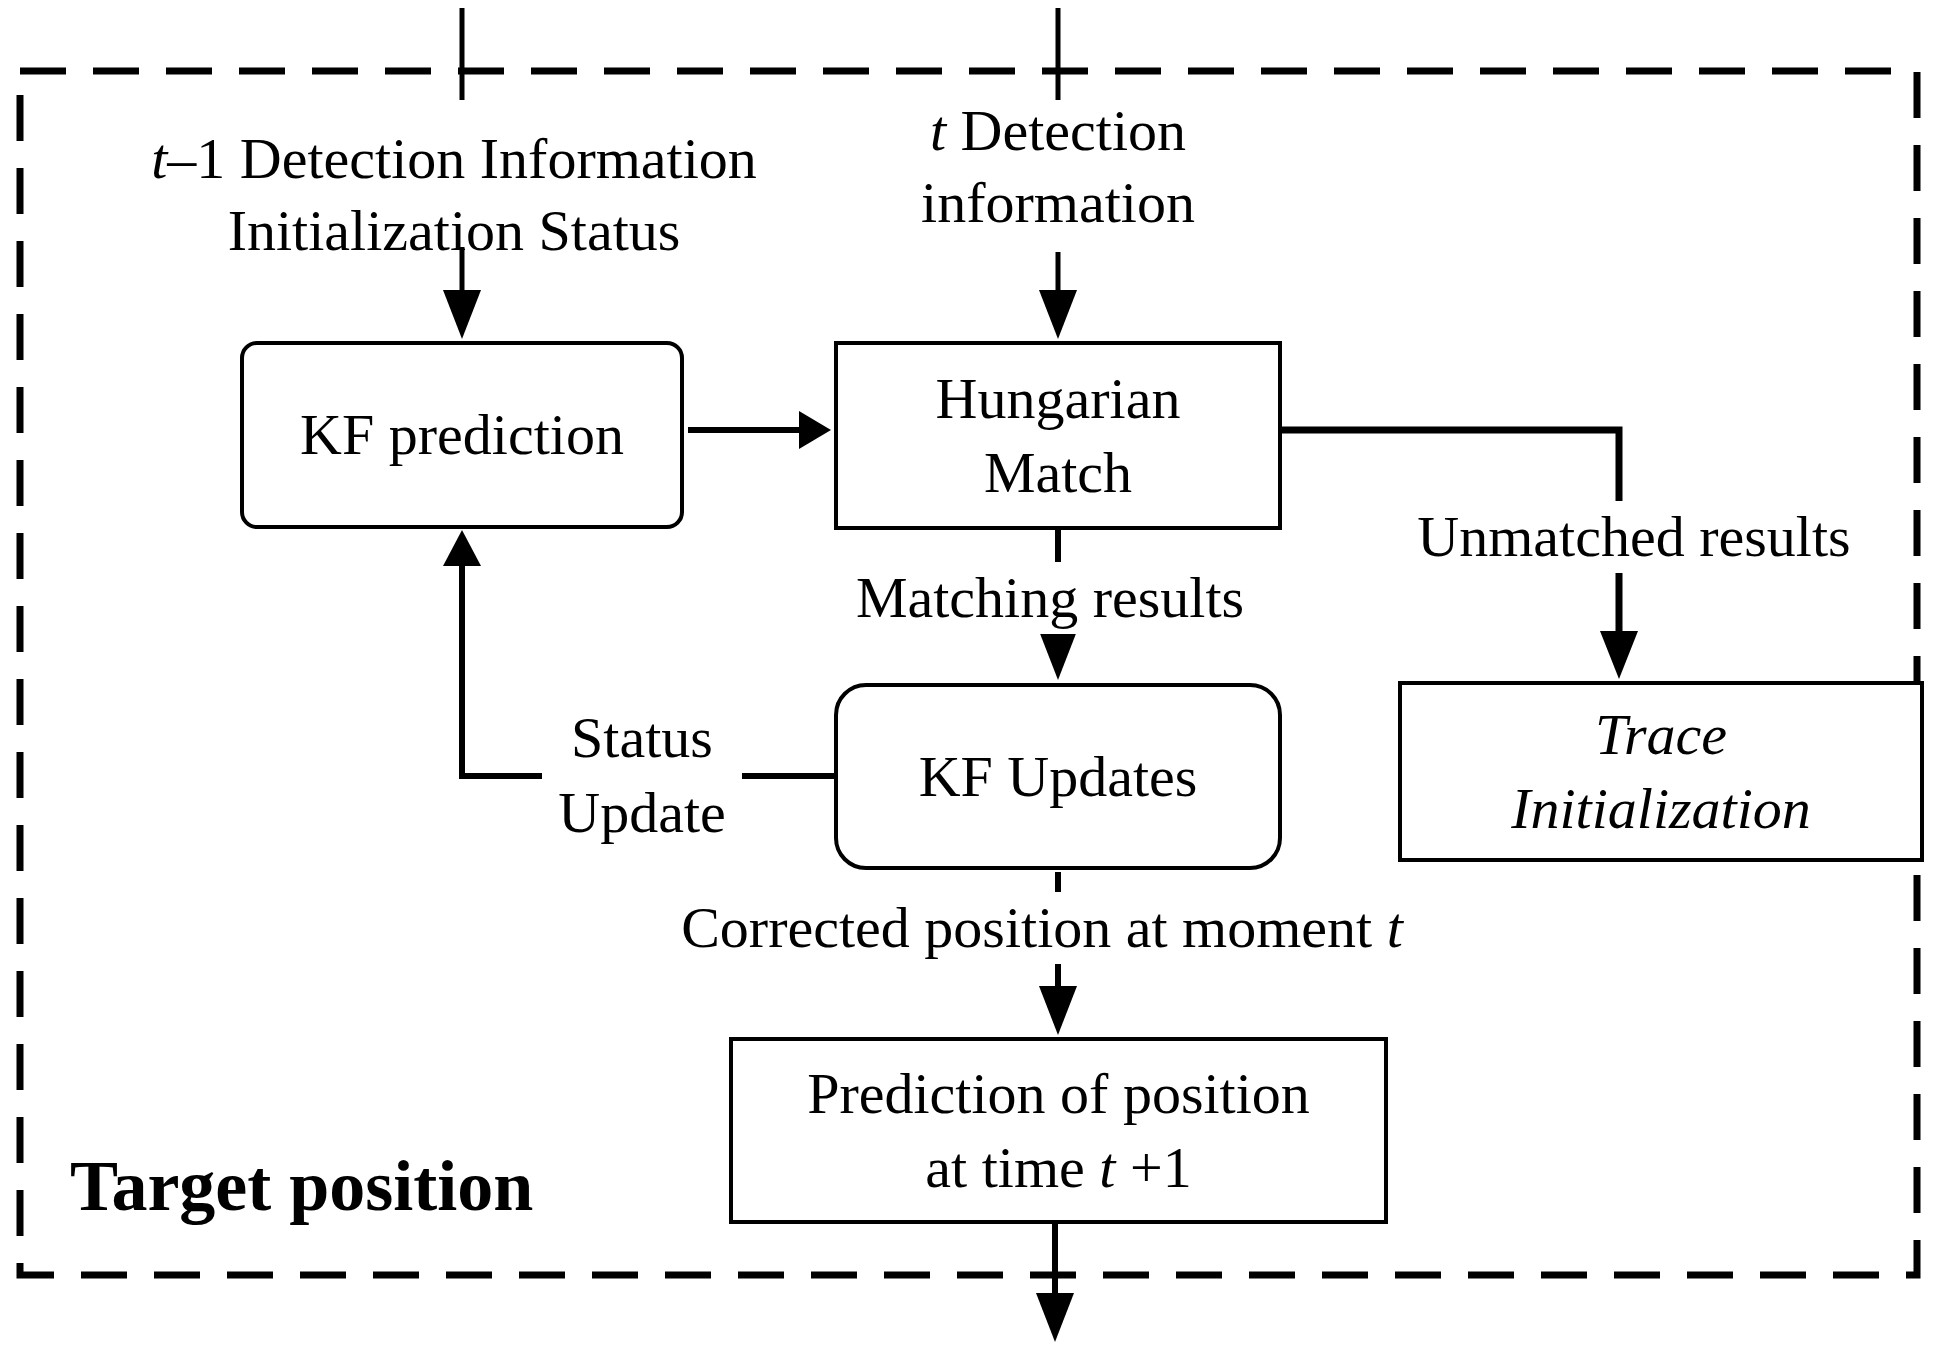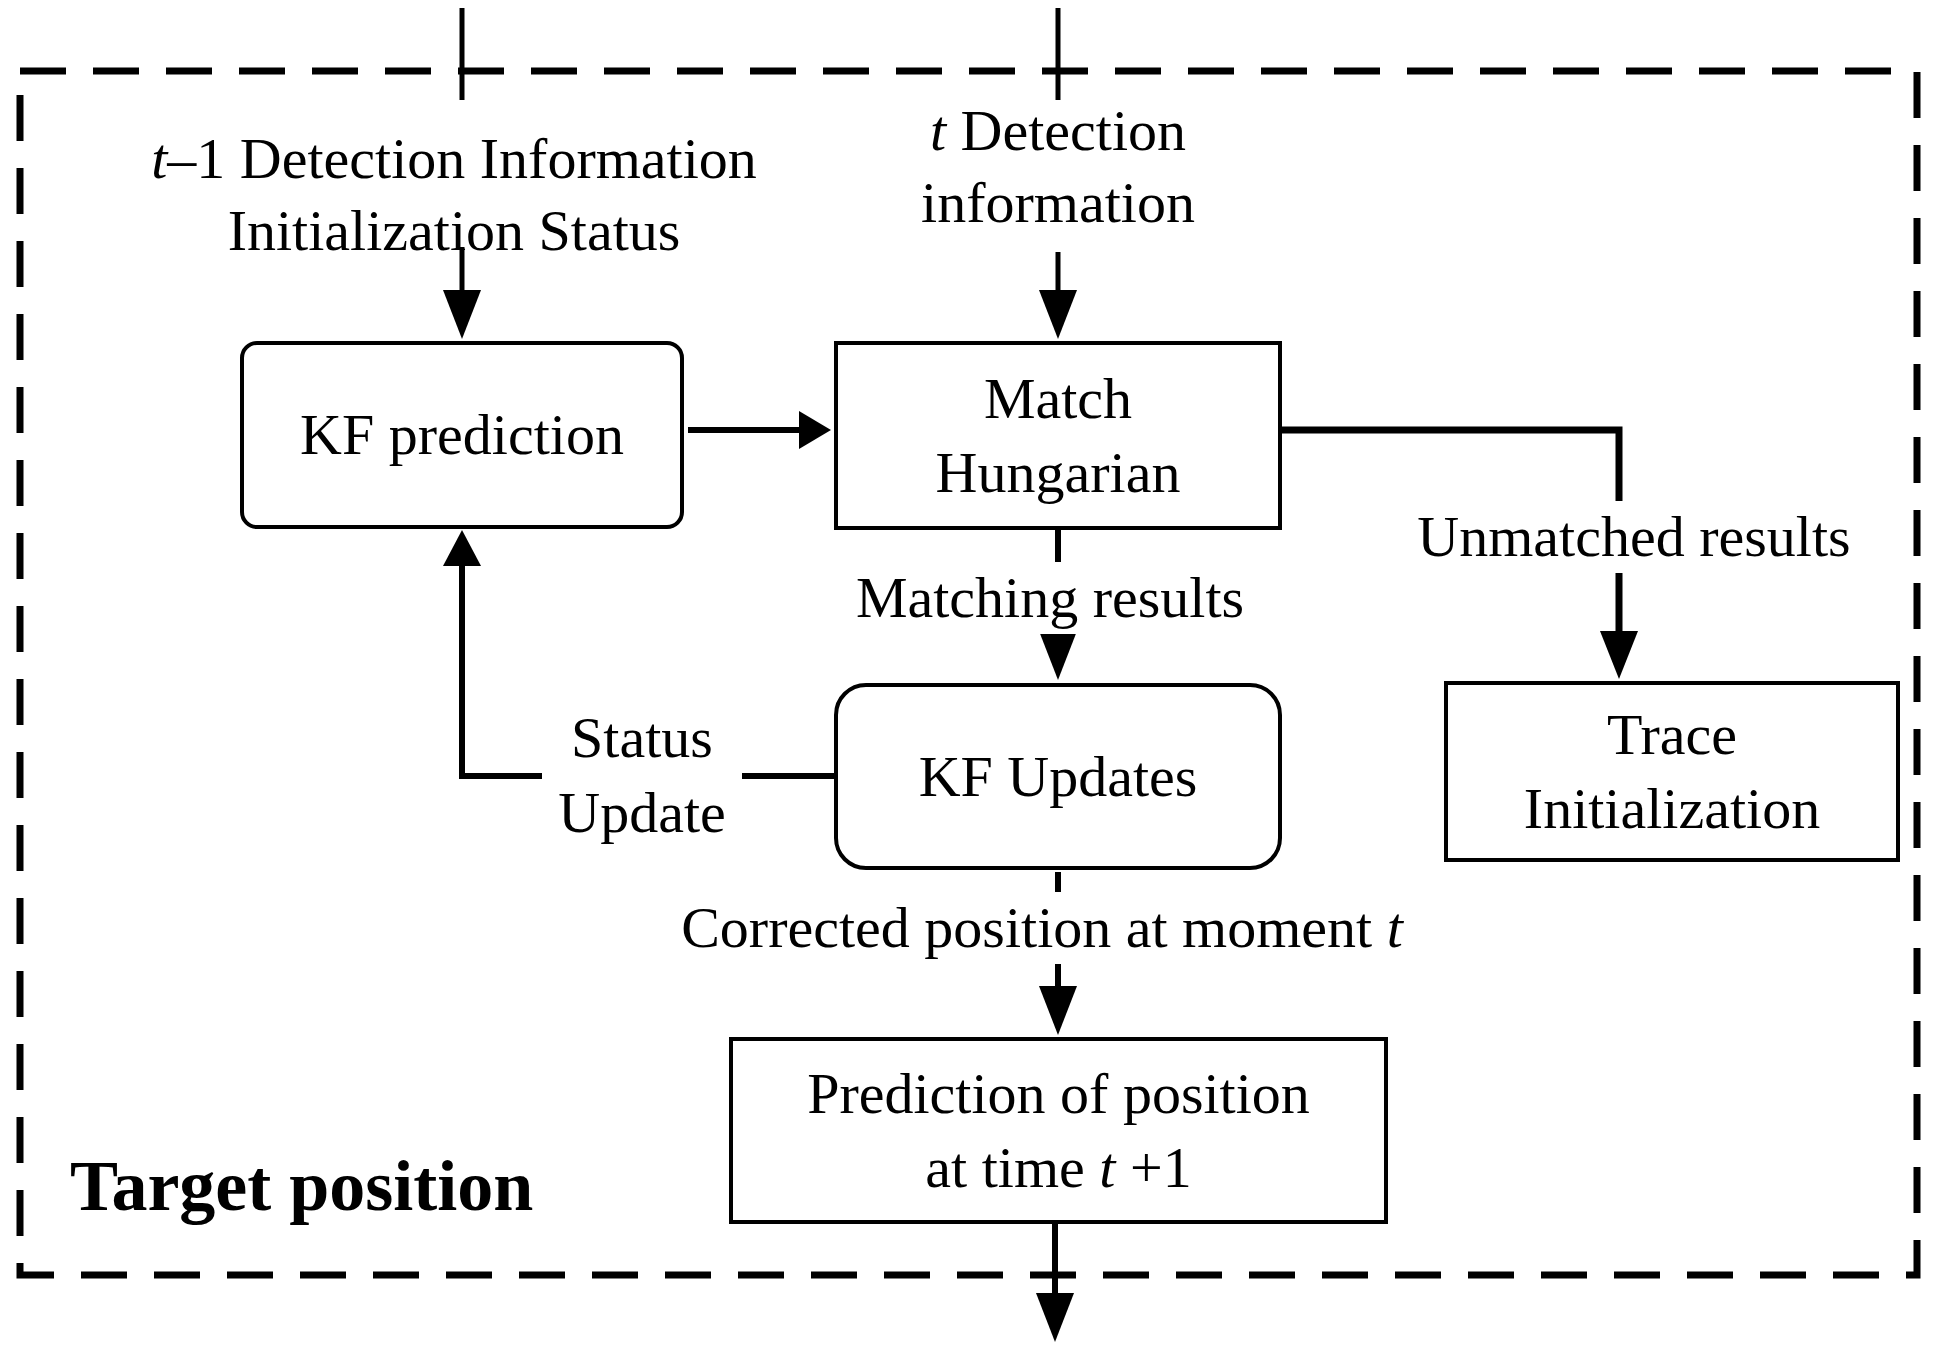--- a/index.html
+++ b/index.html
@@ -59,21 +59,21 @@
     font-size: 72px;
     line-height: 80px;
     font-weight: bold;
     z-index: 3;
     white-space: nowrap;
   }
   
   .n-kf-prediction { left: 240px; top: 341px; width: 444px; height: 188px; border-radius: 17px; }
   .n-hungarian     { left: 834px; top: 341px; width: 448px; height: 189px; }
   .n-kf-updates    { left: 834px; top: 683px; width: 448px; height: 187px; border-radius: 32px; }
-  .n-trace         { left: 1444px; top: 681px; width: 456px; height: 181px; }
+  .n-trace         { left: 1398px; top: 681px; width: 526px; height: 181px; font-style: italic; }
   .n-prediction    { left: 729px; top: 1037px; width: 659px; height: 187px; }
   
   .l-prev      { left: 54px;  top: 113px; width: 800px; margin-top: 10px; }
   .l-curr      { left: 708px; top: 95px;  width: 700px; }
   .l-matching  { left: 810px; top: 562px; width: 480px; }
   .l-unmatched { left: 1369px; top: 501px; width: 530px; }
   .l-status    { left: 542px; top: 700px; width: 200px; line-height: 75px; }
   .l-corrected { left: 632px; top: 892px; width: 820px; }
 </style>
 </head>
@@ -121,22 +121,22 @@
   <div class="lbl l-curr">
     <div><span class="it">t</span><span> Detection</span></div>
     <div><span>information</span></div>
   </div>
 
   <div class="node n-kf-prediction">
     <div>KF prediction</div>
   </div>
 
   <div class="node n-hungarian">
+    <div>Hungarian</div>
     <div>Match</div>
-    <div>Hungarian</div>
   </div>
 
   <div class="node n-kf-updates">
     <div>KF Updates</div>
   </div>
 
   <div class="node n-trace">
     <div>Trace</div>
     <div>Initialization</div>
   </div>

